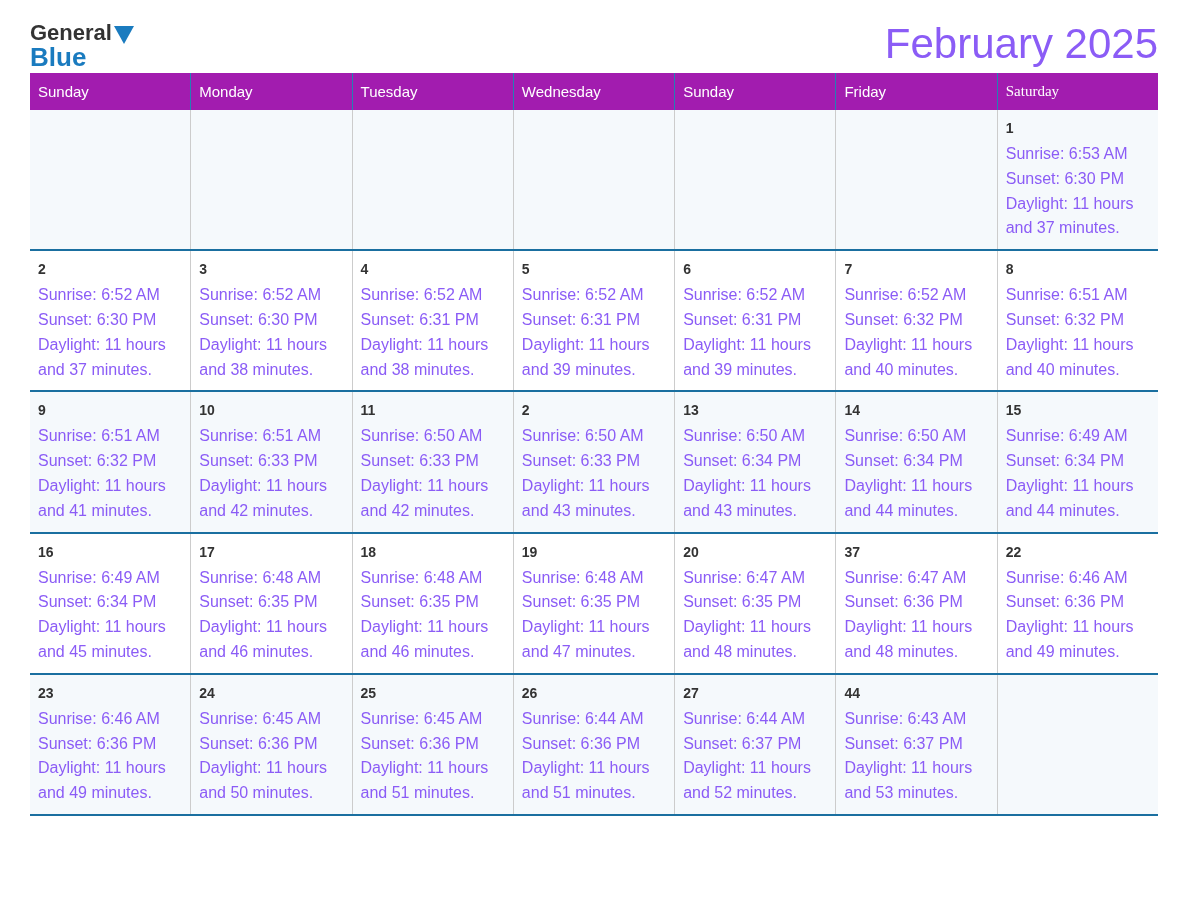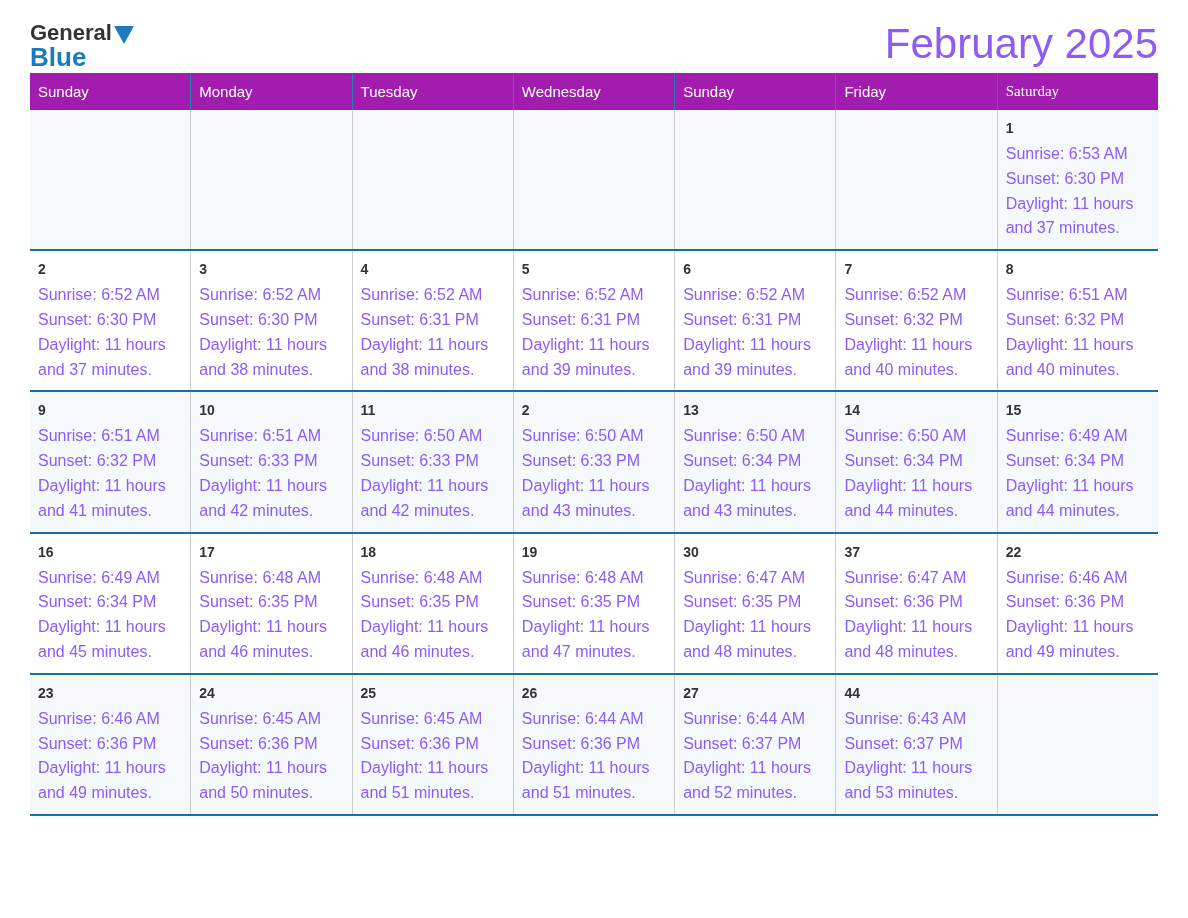--- a/index.html
+++ b/index.html
@@ -271,21 +271,21 @@
 and 46 minutes.</div>
         </td>
         <td>
           <div class="day-num">19</div>
           <div class="day-info" style="white-space: pre-line;">Sunrise: 6:48 AM
 Sunset: 6:35 PM
 Daylight: 11 hours
 and 47 minutes.</div>
         </td>
         <td>
-          <div class="day-num">30</div>
+          <div class="day-num">20</div>
           <div class="day-info" style="white-space: pre-line;">Sunrise: 6:47 AM
 Sunset: 6:35 PM
 Daylight: 11 hours
 and 48 minutes.</div>
         </td>
         <td>
           <div class="day-num">37</div>
           <div class="day-info" style="white-space: pre-line;">Sunrise: 6:47 AM
 Sunset: 6:36 PM
 Daylight: 11 hours

